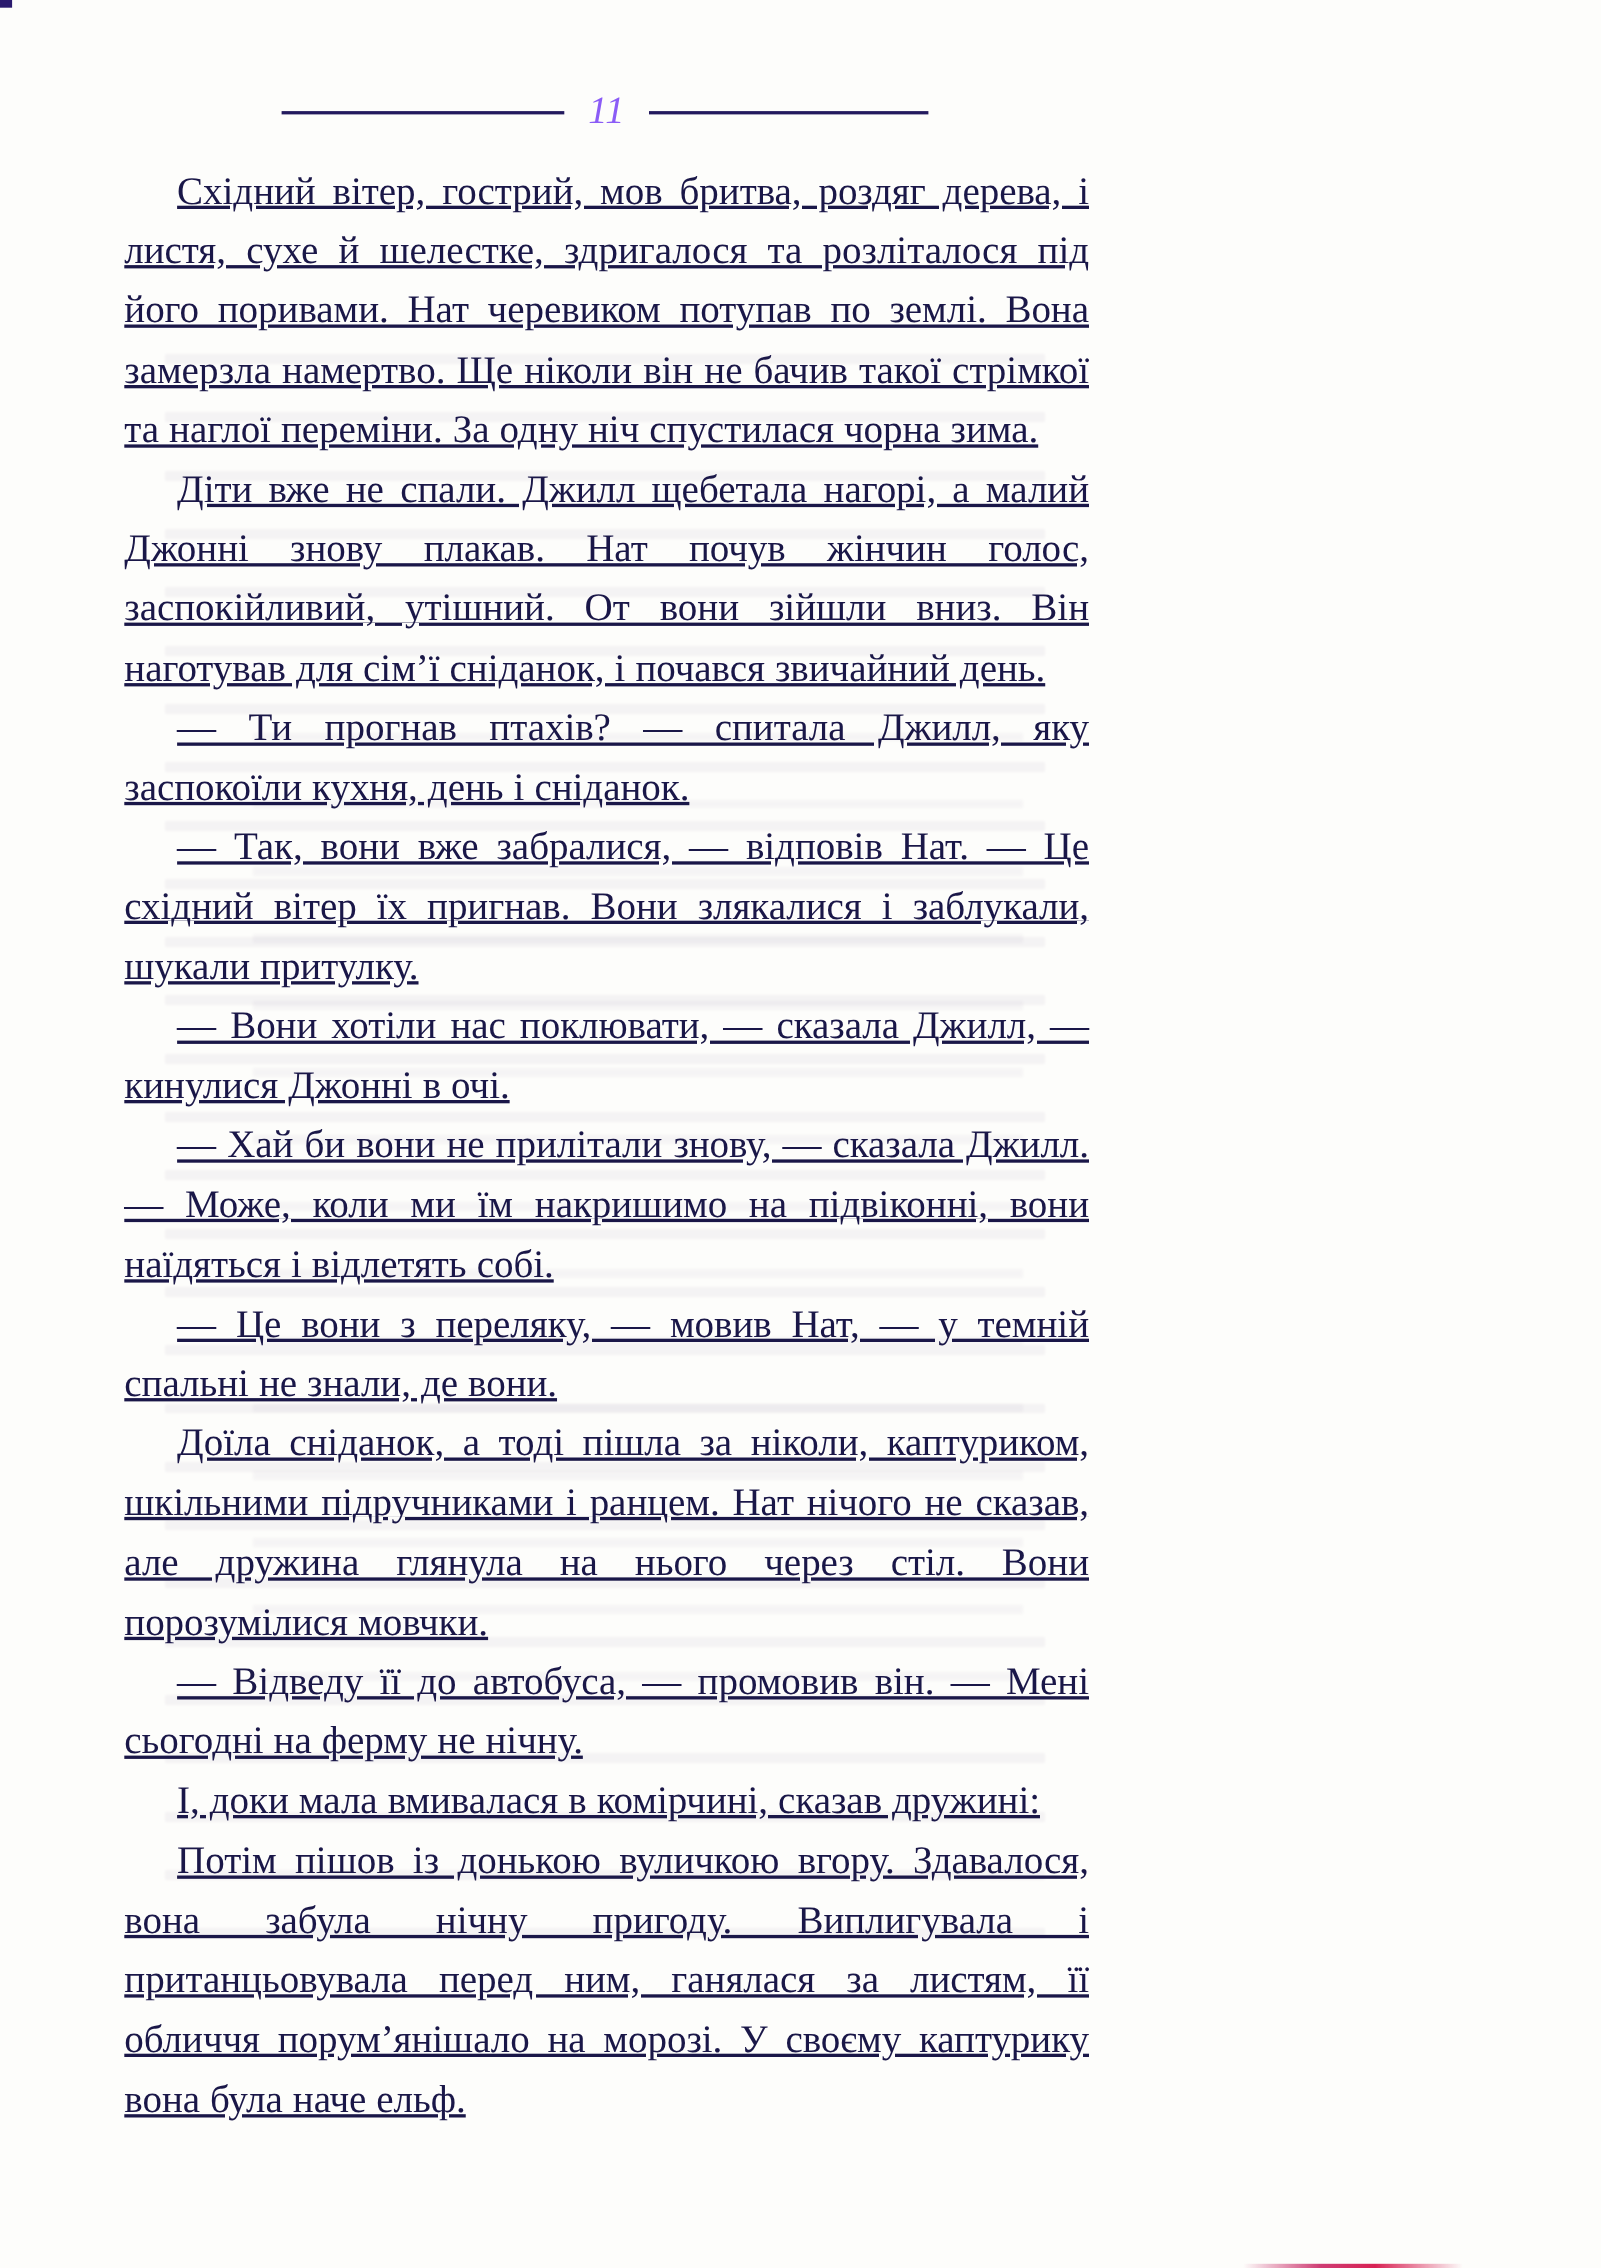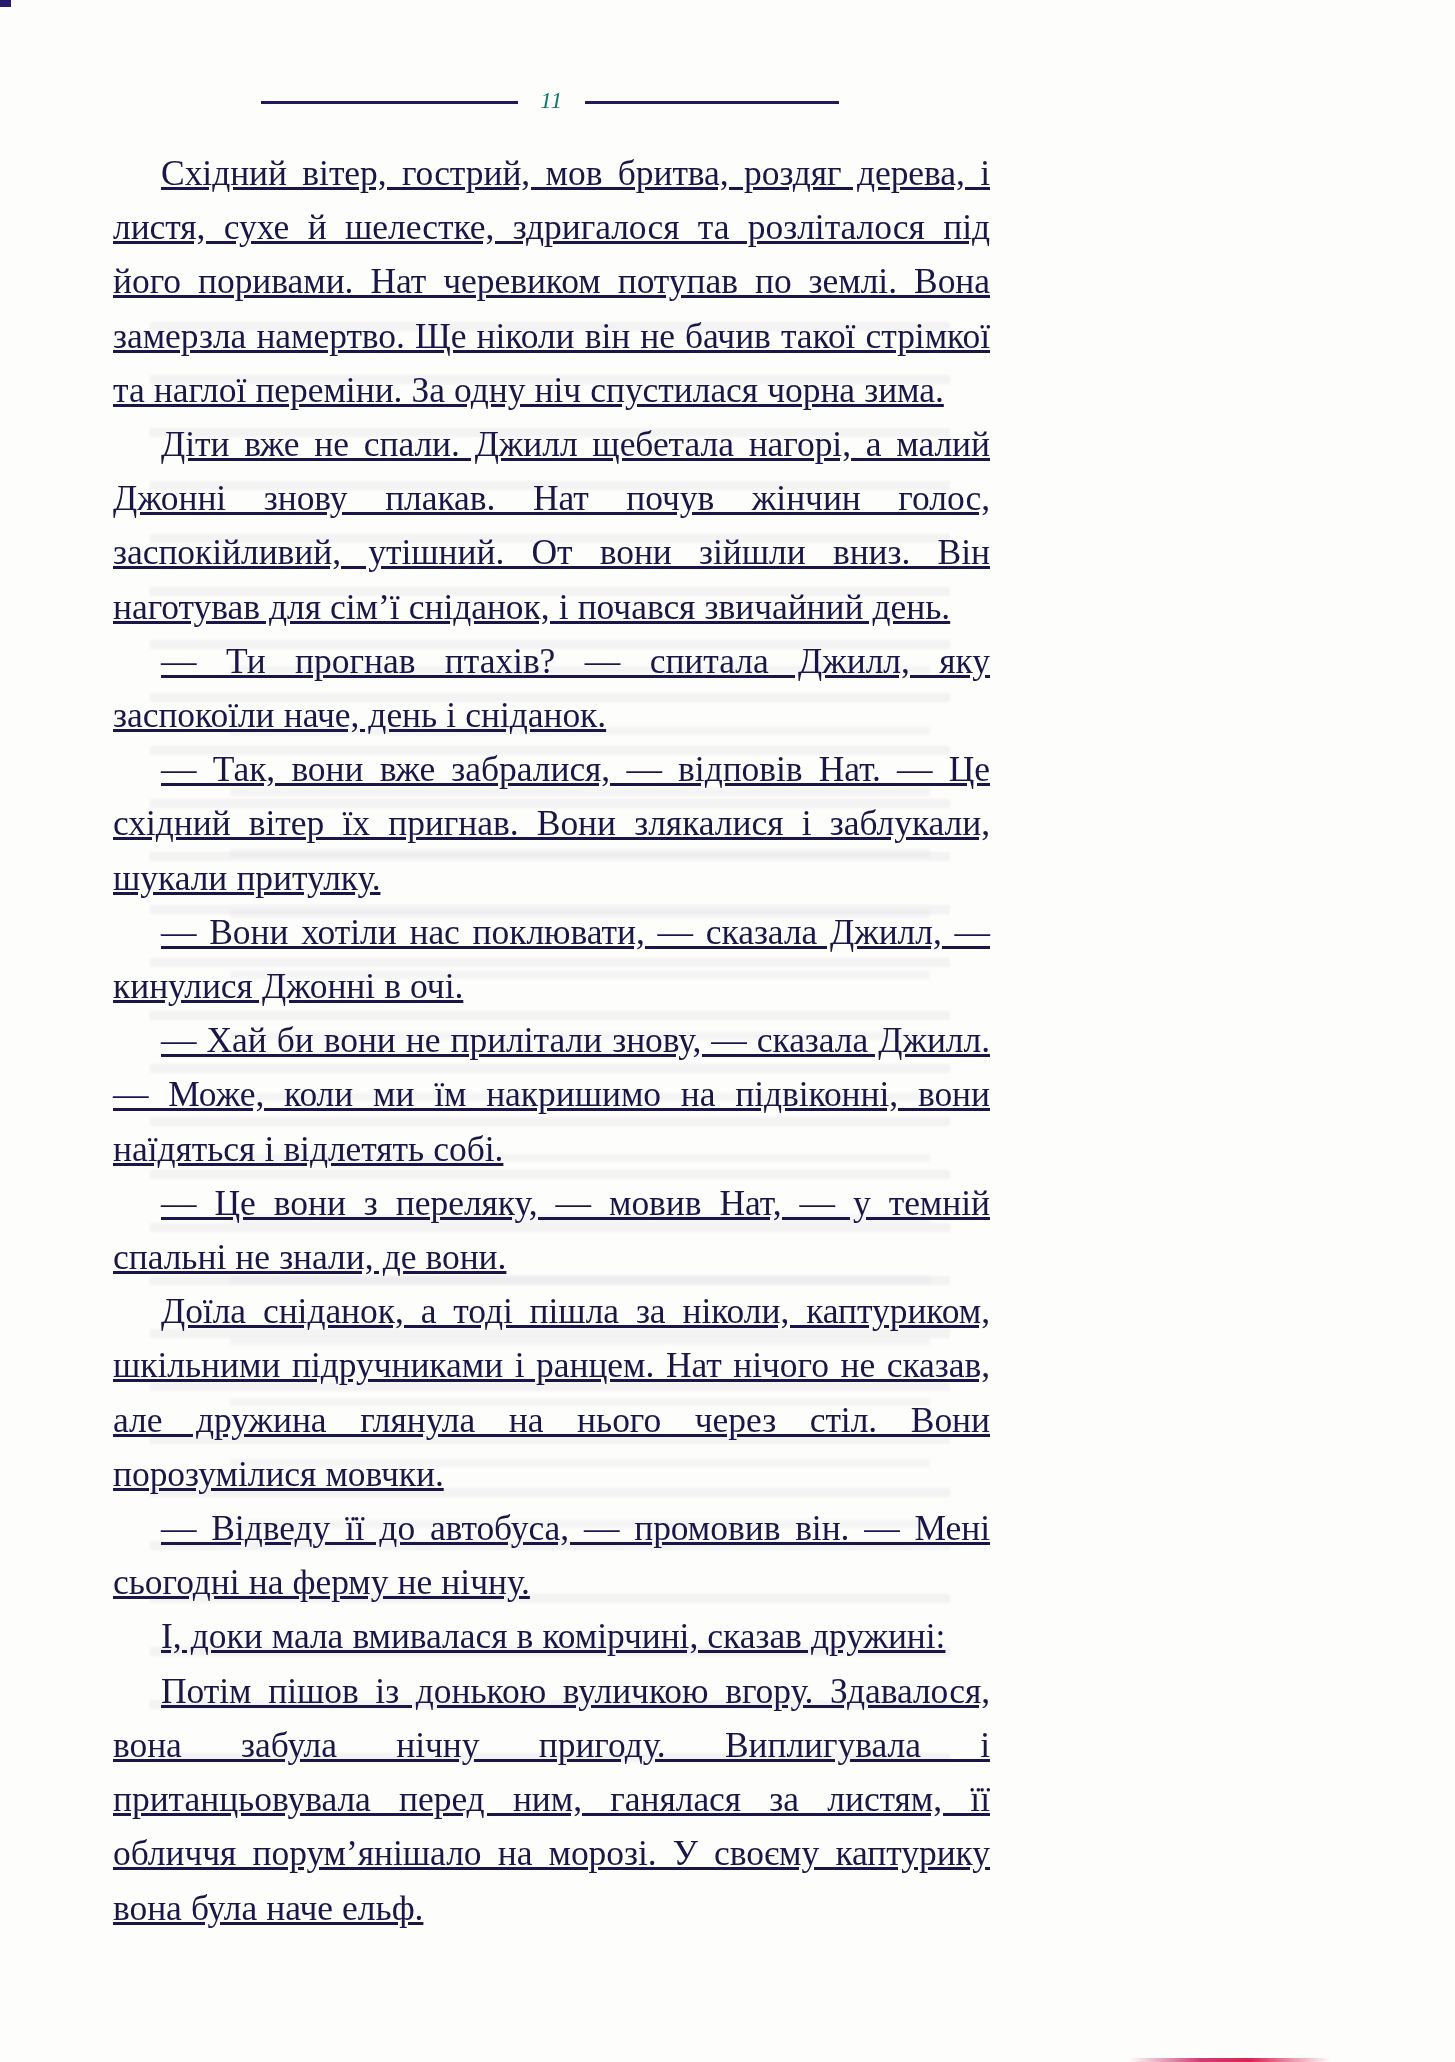--- a/index.html
+++ b/index.html
@@ -100,23 +100,23 @@
   }
   .rh-rule {
     height: 3px;
     background: #231a5e;
     flex: 0 0 auto;
   }
   .rh-rule.left  { width: 257px; }
   .rh-rule.right { width: 254px; }
   .rh-number {
     font-style: italic;
-    font-size: 23px;
+    font-size: 35px;
     line-height: 1;
-    color: #0f766e;
+    color: #8b5cf6;
     padding: 0 22px;
     letter-spacing: 0.5px;
     transform: translateY(-2px);
   }
 
   
   .body {
     position: absolute;
     left: 113px;
     top: 146px;
@@ -146,21 +146,21 @@
 
   <div class="running-head">
     <span class="rh-rule left"></span>
     <span class="rh-number">11</span>
     <span class="rh-rule right"></span>
   </div>
 
   <div class="body">
     <p>Східний вітер, гострий, мов бритва, роздяг дерева, і листя, сухе й шелестке, здригалося та розліталося під його поривами. Нат черевиком потупав по землі. Вона замерзла намертво. Ще ніколи він не бачив такої стрімкої та наглої переміни. За одну ніч спустилася чорна зима.</p>
     <p>Діти вже не спали. Джилл щебетала нагорі, а малий Джонні знову плакав. Нат почув жінчин голос, заспокійливий, утішний. От вони зійшли вниз. Він наготував для сім’ї сніданок, і почався звичайний день.</p>
-    <p>— Ти прогнав птахів? — спитала Джилл, яку заспокоїли наче, день і сніданок.</p>
+    <p>— Ти прогнав птахів? — спитала Джилл, яку заспокоїли кухня, день і сніданок.</p>
     <p>— Так, вони вже забралися, — відповів Нат. — Це східний вітер їх пригнав. Вони злякалися і заблукали, шукали притулку.</p>
     <p>— Вони хотіли нас поклювати, — сказала Джилл, — кинулися Джонні в очі.</p>
     <p>— Хай би вони не прилітали знову, — сказала Джилл. — Може, коли ми їм накришимо на підвіконні, вони наїдяться і відлетять собі.</p>
     <p>— Це вони з переляку, — мовив Нат, — у темній спальні не знали, де вони.</p>
     <p>Доїла сніданок, а тоді пішла за ніколи, каптуриком, шкільними підручниками і ранцем. Нат нічого не сказав, але дружина глянула на нього через стіл. Вони порозумілися мовчки.</p>
     <p>— Відведу її до автобуса, — промовив він. — Мені сьогодні на ферму не нічну.</p>
     <p>І, доки мала вмивалася в комірчині, сказав дружині:</p>
     <p>Потім пішов із донькою вуличкою вгору. Здавалося, вона забула нічну пригоду. Виплигувала і пританцьовувала перед ним, ганялася за листям, її обличчя порум’янішало на морозі. У своєму каптурику вона була наче ельф.</p>
 
   </div>

